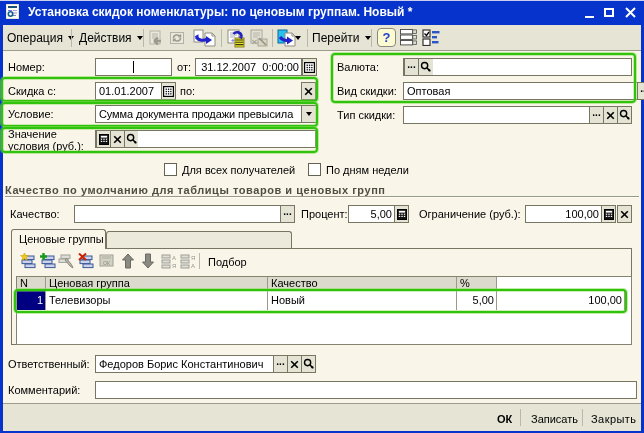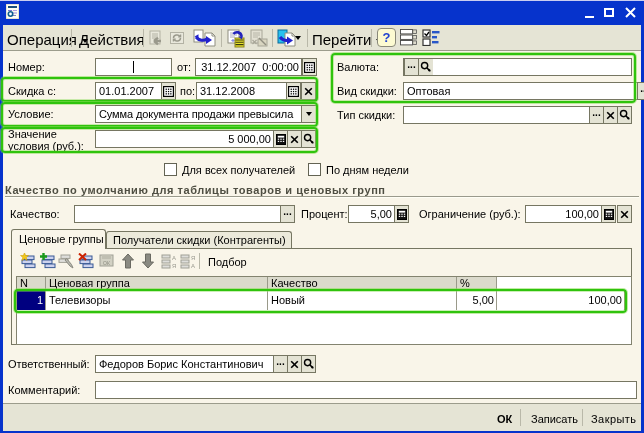--- a/index.html
+++ b/index.html
@@ -4,21 +4,21 @@
 html,body{margin:0;padding:0}
 #w{position:relative;width:644px;height:433px;background:#f9f5e9;font-family:"Liberation Sans",sans-serif;font-size:11px;color:#000;overflow:hidden}
 .abs{position:absolute}
 #title{left:0;top:0;width:644px;height:25px;background:#0633cc}
 #topline{left:0;top:0;width:644px;height:1px;background:#c9cdf0}
 #bl{left:0;top:25px;width:3px;height:405px;background:#0633cc}
 #br{left:641px;top:25px;width:3px;height:405px;background:#0633cc}
 #bb{left:0;top:430px;width:644px;height:3px;background:#0633cc}
 #tbar{left:3px;top:25px;width:638px;height:25px;background:#e5e4d5;border-bottom:1px solid #9c9c8c}
 .tsep{position:absolute;top:3px;width:1px;height:18px;background:#b9b8a9}
-.ttxt{position:absolute;top:5px;font-size:15px;color:#000;white-space:nowrap}
+.ttxt{position:absolute;top:5px;font-size:12px;color:#000;white-space:nowrap}
 .dar{display:inline-block;width:0;height:0;border-left:3px solid transparent;border-right:3px solid transparent;border-top:4px solid #000;vertical-align:2px;margin-left:5px}
 #bbar{left:3px;top:403px;width:638px;height:27px;background:#e5e4d5;border-top:1px solid #9c9c8c}
 .lbl{position:absolute;white-space:nowrap;font-size:11px}
 .inp{position:absolute;background:#fff;border:1px solid #767662;box-sizing:border-box;height:18px}
 .grp{position:absolute;border:1px solid #767662;box-sizing:border-box;height:18px;display:flex;background:#fff}
 .grp .tx{flex:1;background:#fff;font-size:11px;padding:2px 2px 0 3px;white-space:nowrap;overflow:hidden}
 .grp .tx.r{text-align:right}
 .fb{width:14px;box-sizing:border-box;background:#e4e3d4;border-left:1px solid #767662;display:flex;align-items:center;justify-content:center;flex:none}
 .sbtn{position:absolute;box-sizing:border-box;width:15px;height:18px;background:#e4e3d4;border:1px solid #767662;display:flex;align-items:center;justify-content:center}
 .gbox{position:absolute;border:2px solid #2fc30d;border-radius:4px;box-shadow:0 0 0 1px rgba(140,220,90,.55), inset 0 0 0 1px rgba(140,220,90,.45)}
@@ -39,20 +39,21 @@
 <svg class="abs" style="left:6px;top:4px" width="13" height="15" viewBox="0 0 13 15">
       <rect x="0" y="0" width="13" height="15" fill="#fffef4" stroke="#cfcbb5" stroke-width="1"></rect>
       <rect x="2" y="2" width="9" height="2" fill="#1a4f7a"></rect>
       <rect x="2" y="6" width="4" height="1" fill="#7a7ad0"></rect>
       <rect x="7" y="6" width="4" height="1" fill="#b0a0e0"></rect>
       <rect x="7" y="8.5" width="4" height="1" fill="#9a8ad8"></rect>
       <rect x="7" y="11" width="3" height="1" fill="#8080c0"></rect>
       <circle cx="4.5" cy="10" r="3" fill="#0e5f8e"></circle>
       <circle cx="4.5" cy="10" r="1.4" fill="#fff"></circle>
     </svg>
+<div class="abs" style="left:28px;top:5px;font-size:12px;font-weight:bold;color:#fff;white-space:nowrap">Установка скидок номенклатуры: по ценовым группам. Новый *</div>
 <div class="abs" style="left:585px;top:16px;width:9px;height:2px;background:#fff"></div>
 <div class="abs" style="left:604px;top:8px;width:10px;height:9px;border:2px solid #fff;box-sizing:border-box"></div>
 <svg class="abs" style="left:625px;top:7px" width="11" height="11" viewBox="0 0 11 11">
       <path d="M1 1 L10 10 M10 1 L1 10" stroke="#fff" stroke-width="2"></path>
     </svg>
 
 <div class="abs" id="tbar"></div>
 <div class="ttxt" style="left:7px;top:31px">Операция<span class="dar"></span></div>
 <div class="tsep" style="left:71px;top:29px"></div>
 <div class="ttxt" style="left:79px;top:31px">Действия<span class="dar"></span></div>
@@ -163,56 +164,36 @@
             <rect x="4.9" y="4.9" width="1.3" height="1.3"></rect>
             <rect x="7.2" y="4.9" width="1.3" height="1.3"></rect>
             <rect x="2.6" y="7.2" width="1.3" height="1.3"></rect>
             <rect x="4.9" y="7.2" width="1.3" height="1.3"></rect>
             <rect x="7.2" y="7.2" width="1.3" height="1.3"></rect>
           </g>
         </svg>
       </div>
     </div>
 <div class="lbl" style="left:180px;top:85px">по:</div>
-<div class="grp" style="left:196px;top:82px;width:105px">
-      <div class="tx">31.12.2008</div>
-      <div class="fb">
-        <svg width="11" height="11" viewBox="0 0 11 11">
-          <rect x="0.6" y="0.6" width="9.8" height="9.8" fill="#fff" stroke="#000" stroke-width="1.2"></rect>
-          <g fill="#000">
-            <rect x="2.6" y="2.6" width="1.3" height="1.3"></rect>
-            <rect x="4.9" y="2.6" width="1.3" height="1.3"></rect>
-            <rect x="7.2" y="2.6" width="1.3" height="1.3"></rect>
-            <rect x="2.6" y="4.9" width="1.3" height="1.3"></rect>
-            <rect x="4.9" y="4.9" width="1.3" height="1.3"></rect>
-            <rect x="7.2" y="4.9" width="1.3" height="1.3"></rect>
-            <rect x="2.6" y="7.2" width="1.3" height="1.3"></rect>
-            <rect x="4.9" y="7.2" width="1.3" height="1.3"></rect>
-            <rect x="7.2" y="7.2" width="1.3" height="1.3"></rect>
-          </g>
-        </svg>
-      </div>
-    </div>
 <div class="sbtn" style="left:301px;top:82px">
       <svg width="9" height="9" viewBox="0 0 9 9">
         <path d="M1.2 1.2L7.8 7.8M7.8 1.2L1.2 7.8" stroke="#000" stroke-width="1.6"></path>
       </svg>
     </div>
 
 <div class="lbl" style="left:8px;top:108px">Условие:</div>
 <div class="grp" style="left:95px;top:105px;width:222px">
       <div class="tx" style="letter-spacing:-.1px">Сумма документа продажи превысила</div>
       <div class="fb" style="width:15px">
         <span class="dar" style="margin:0"></span>
       </div>
     </div>
 
 <div class="lbl" style="left:8px;top:128px;line-height:12px">Значение<br>условия (руб.):</div>
 <div class="grp" style="left:95px;top:130px;width:221px">
-      <div class="tx r">5 000,00</div>
 <div class="fb">
         <svg width="10" height="11" viewBox="0 0 10 11">
           <rect x="0.5" y="0.5" width="9" height="10" fill="#111" stroke="#000"></rect>
           <rect x="1.8" y="1.8" width="6.4" height="1.8" fill="#fff"></rect>
           <g fill="#fff">
             <rect x="1.8" y="4.6" width="1.4" height="1.2"></rect>
             <rect x="4.3" y="4.6" width="1.4" height="1.2"></rect>
             <rect x="6.8" y="4.6" width="1.4" height="1.2"></rect>
             <rect x="1.8" y="6.8" width="1.4" height="1.2"></rect>
             <rect x="4.3" y="6.8" width="1.4" height="1.2"></rect>
@@ -328,21 +309,20 @@
     </div>
 <div class="sbtn" style="left:617px;top:205px">
       <svg width="9" height="9" viewBox="0 0 9 9">
         <path d="M1.2 1.2L7.8 7.8M7.8 1.2L1.2 7.8" stroke="#000" stroke-width="1.6"></path>
       </svg>
     </div>
 
 <div class="abs" style="left:11px;top:229px;width:95px;height:20px;background:#f9f5e9;border:1px solid #767662;border-bottom:none;border-radius:3px 3px 0 0;box-sizing:border-box;z-index:3"></div>
 <div class="lbl" style="left:19px;top:233px;z-index:4">Ценовые группы</div>
 <div class="abs" style="left:106px;top:231px;width:186px;height:18px;background:#eceadb;border:1px solid #767662;border-bottom:none;border-radius:3px 3px 0 0;box-sizing:border-box"></div>
-<div class="lbl" style="left:113px;top:234px">Получатели скидки (Контрагенты)</div>
 
 <div class="abs" style="left:11px;top:248px;width:621px;height:97px;border:1px solid #767662;box-sizing:border-box;background:#f9f5e9"></div>
 
 <svg class="tico" style="left:20px" viewBox="0 0 16 16">
       <g>
         <rect x="4" y="3" width="10" height="3.6" fill="#ccd2ee" stroke="#3a5a96"></rect>
         <rect x="2" y="7" width="10" height="3.6" fill="#ccd2ee" stroke="#3a5a96"></rect>
         <rect x="5" y="11" width="10" height="3.6" fill="#ccd2ee" stroke="#3a5a96"></rect>
       </g>
       <path d="M4.5 0L5.6 3 8.5 3 6.2 4.9 7 8 4.5 6.2 2 8 2.8 4.9 0.5 3 3.4 3Z" fill="#f4c818" stroke="#c89a00" stroke-width="0.5" transform="translate(0,-0.5)"></path>

